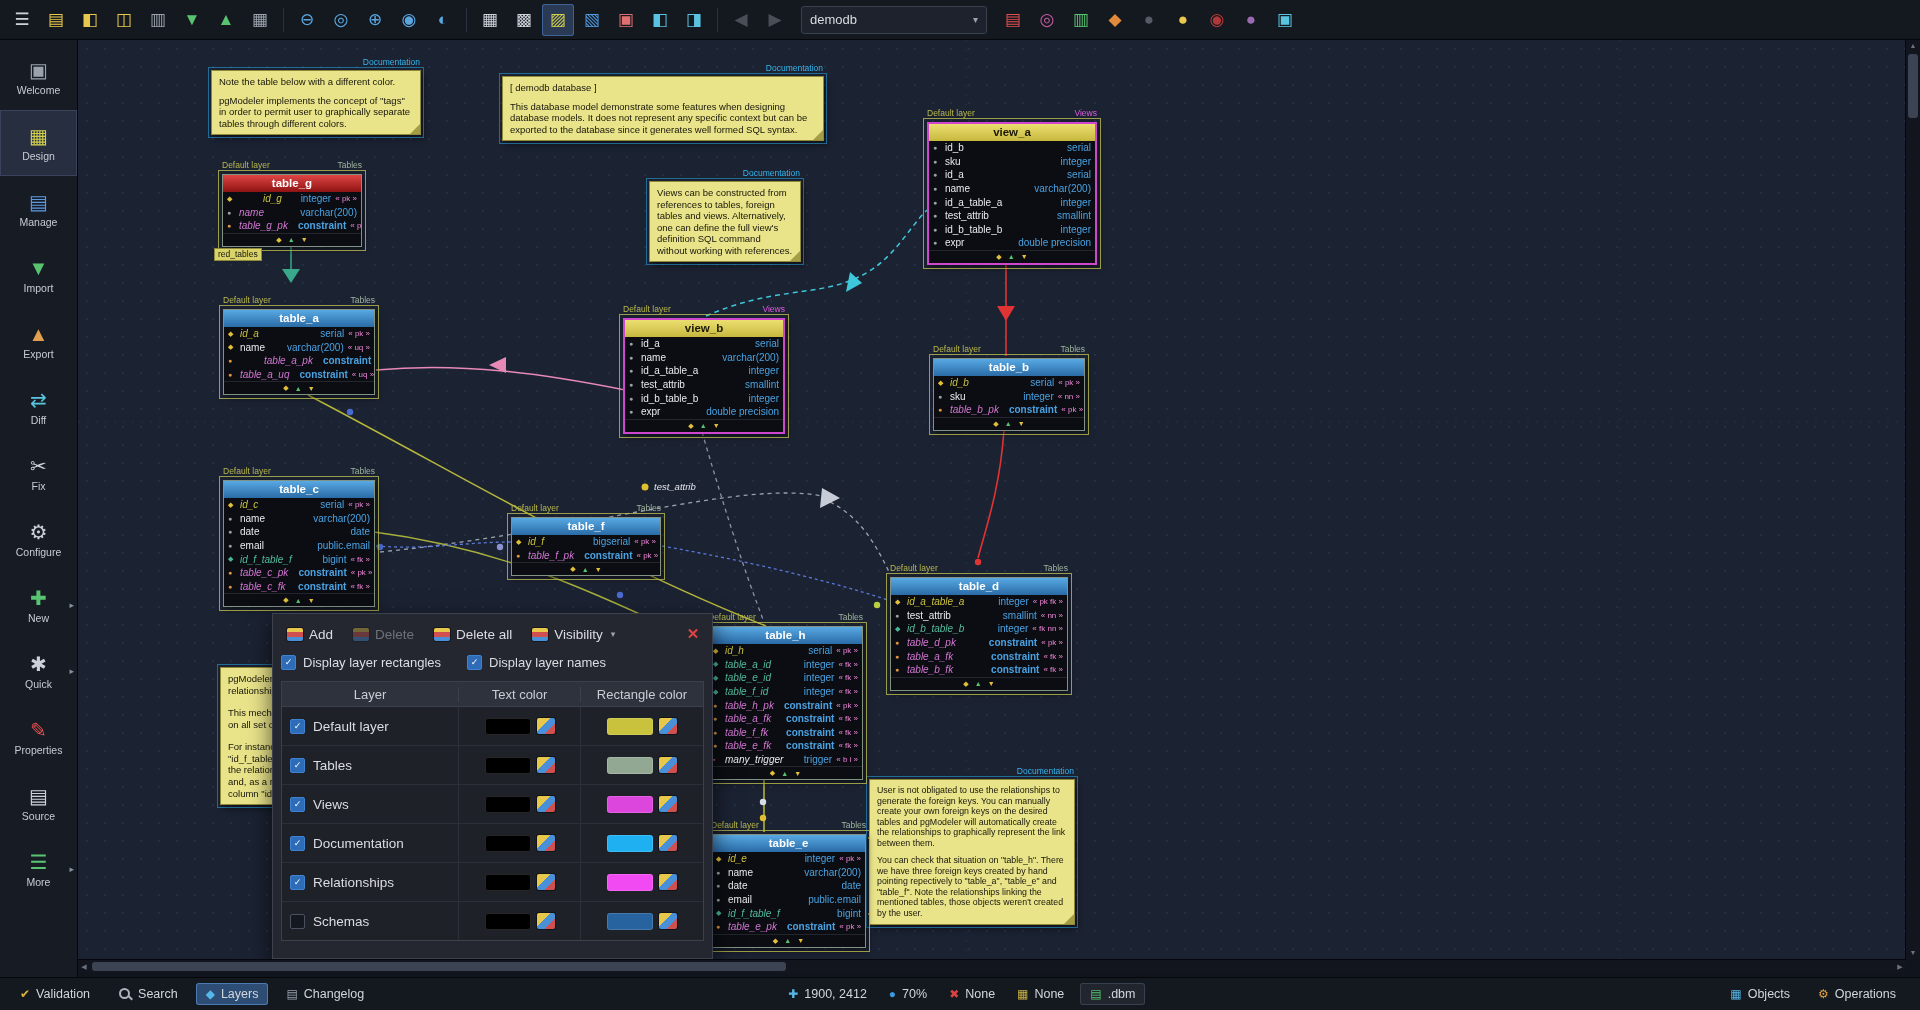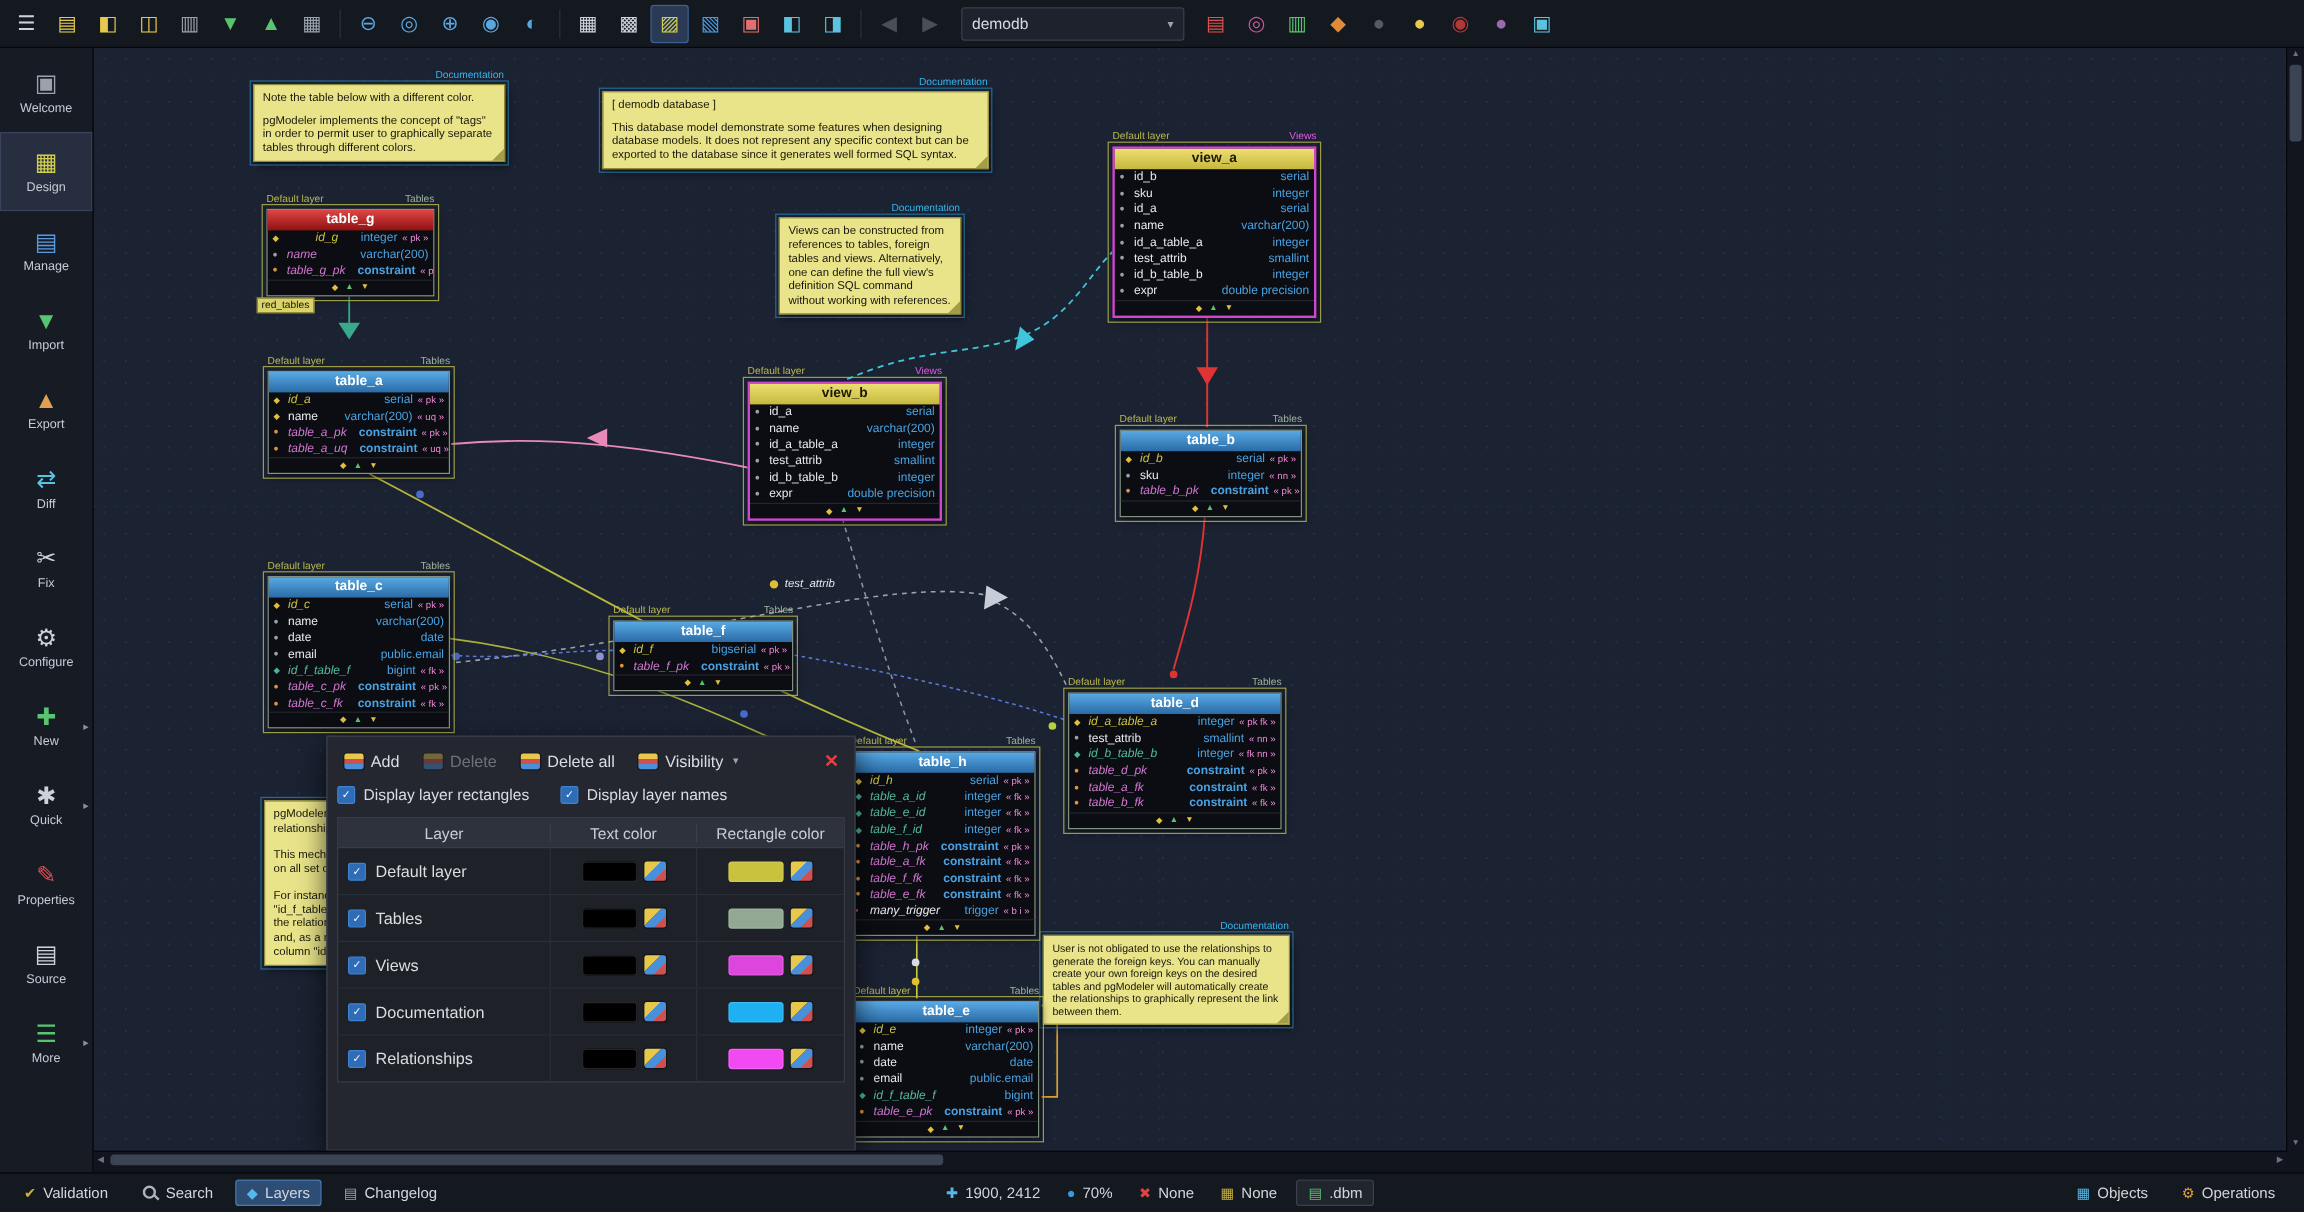--- a/index.html
+++ b/index.html
@@ -332,20 +332,21 @@
       <div class="note-line"> </div>
       <div class="note-line">For instance, th</div>
       <div class="note-line">"id_f_table_f" g</div>
       <div class="note-line">the relationship</div>
       <div class="note-line">and, as a resul</div>
       <div class="note-line">column "id_f_t</div>
     </div>
     <div class="note small" style="left: 791px; top: 739px; width: 206px;">
       <div class="obj-tag tag-doc">Documentation</div>
       <div class="note-par">User is not obligated to use the relationships to generate the foreign keys. You can manually create your own foreign keys on the desired tables and pgModeler will automatically create the relationships to graphically represent the link between them.</div>
+      <div class="note-par">You can check that situation on "table_h". There we have three foreign keys created by hand pointing repectively to "table_a", "table_e" and "table_f". Note the relationships linking the mentioned tables, those objects weren't created by the user.</div>
     </div>
     <div class="tobj" style="left: 144px; top: 134px; width: 140px;">
       <div class="obj-tag tl">Default layer</div>
       <div class="obj-tag tr tag-table">Tables</div>
       <div class="tbox">
         <div class="thead red">table_g</div>
         <div class="trow">
           <span class="ri" style="color: rgb(226, 192, 58);">◆</span>
           <span class="rn it" style="color: rgb(204, 194, 62); margin-left: 24px;">id_g</span>
           <span class="rt">integer</span>
@@ -382,21 +383,21 @@
           <span class="rm">« pk »</span>
         </div>
         <div class="trow">
           <span class="ri" style="color: rgb(226, 192, 58);">◆</span>
           <span class="rn" style="color: rgb(232, 234, 238);">name</span>
           <span class="rt">varchar(200)</span>
           <span class="rm">« uq »</span>
         </div>
         <div class="trow">
           <span class="ri" style="color: rgb(224, 148, 64);">●</span>
-          <span class="rn it" style="color: rgb(210, 118, 210);">table_a_pk</span>
+          <span class="rn it" style="color: rgb(210, 118, 210); margin-left: 24px;">table_a_pk</span>
           <span class="rt b">constraint</span>
           <span class="rm">« pk »</span>
         </div>
         <div class="trow">
           <span class="ri" style="color: rgb(224, 148, 64);">●</span>
           <span class="rn it" style="color: rgb(210, 118, 210);">table_a_uq</span>
           <span class="rt b">constraint</span>
           <span class="rm">« uq »</span>
         </div>
         <div class="tfoot">
@@ -862,20 +863,34 @@
             <div class="lg-name">
               <span class="cb on">✓</span>
               <span>Relationships</span>
             </div>
             <div class="lg-cell">
               <span class="swatch" style="background: rgb(0, 0, 0);"></span>
               <span class="picker"></span>
             </div>
             <div class="lg-cell">
               <span class="swatch" style="background: rgb(242, 74, 242);"></span>
+              <span class="picker"></span>
+            </div>
+          </div>
+          <div class="lg-row">
+            <div class="lg-name">
+              <span class="cb"></span>
+              <span>Schemas</span>
+            </div>
+            <div class="lg-cell">
+              <span class="swatch" style="background: rgb(0, 0, 0);"></span>
+              <span class="picker"></span>
+            </div>
+            <div class="lg-cell">
+              <span class="swatch" style="background: rgb(39, 99, 158);"></span>
               <span class="picker"></span>
             </div>
           </div>
         </div>
     </div>
   </div>
 </div>
 
 <div class="vscroll">
   <div class="varrow" style="top:0">▲</div>

